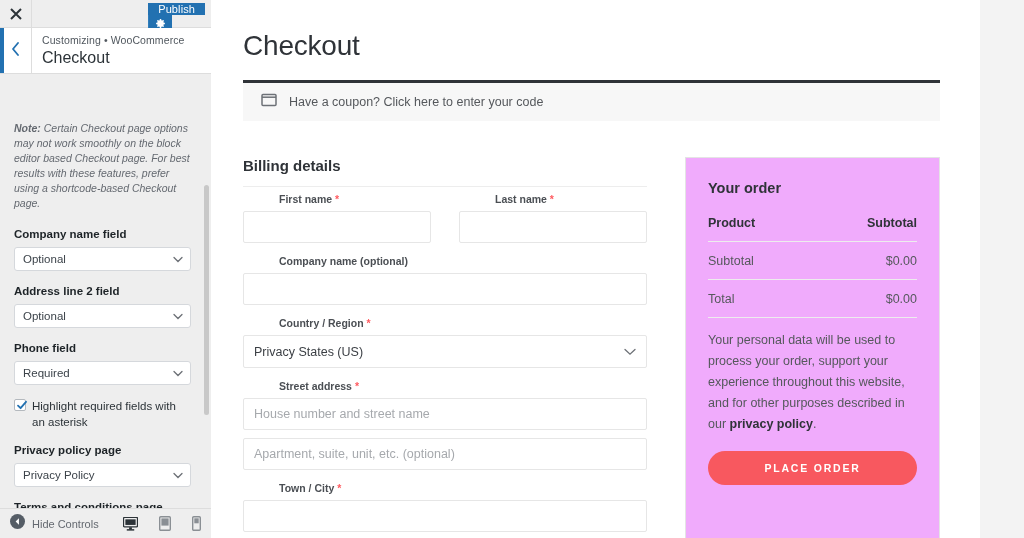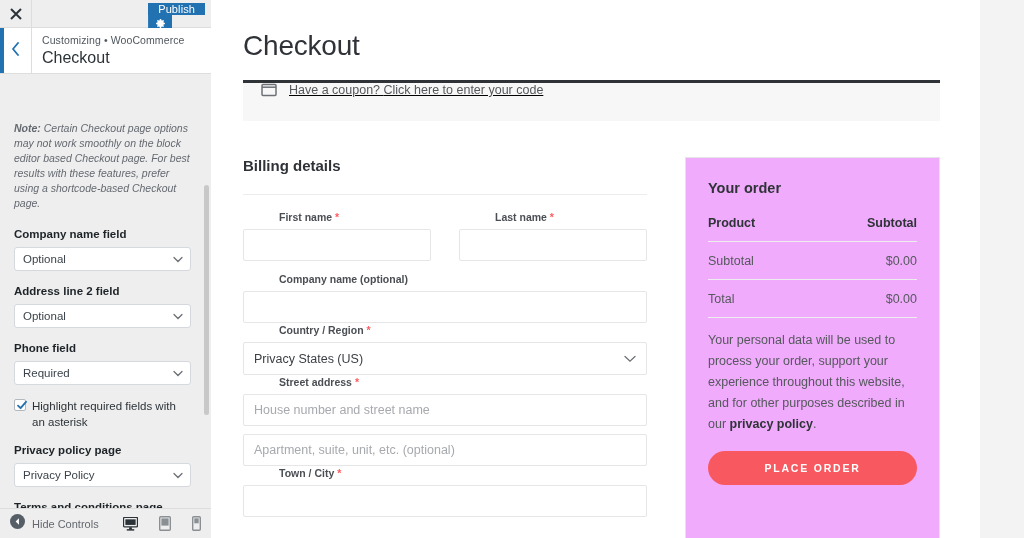--- a/index.html
+++ b/index.html
@@ -171,39 +171,38 @@
   }
   .page-title {
     font-size: 28px; color: #2f3338; font-weight: 400;
     letter-spacing: -.2px;
     margin: 0 0 18px 0;
   }
   .coupon-bar {
     border-top: 3px solid #2f3338;
     background: #f7f7f7;
     height: 41px;
-    display: flex; 
+    display: flex; align-items: center;
     padding-left: 18px;
     margin-bottom: 36px;
-    text-decoration: underline;
   }
   .coupon-text {
     font-size: 12.5px; color: #55585c; margin-left: 12px;
   }
   .coupon-link { color: #55585c; text-decoration: none; cursor: pointer; }
 
   .cols { display: flex; gap: 38px; }
   .billing { width: 404px; flex: 0 0 404px; }
   .sec-title {
     font-size: 15px; font-weight: 700; color: #2f3338;
-    padding-bottom: 20px;
+    padding-bottom: 12px;
     border-bottom: 1px solid #ededed;
-    margin-bottom: 15px;
-  }
-  .field { }
+    margin-bottom: 5px;
+  }
+  .field { margin-bottom: 11px; }
   .f-label {
     display: block;
     font-size: 10.5px; font-weight: 700; color: #4b4f54;
     margin-bottom: 5px; line-height: 14px; padding-left: 36px;
   }
   .req { color: #ff5a5f; font-weight: 700; }
   .f-input {
     width: 100%; height: 32px;
     border: 1px solid #e6e6e6;
     background: #fff; border-radius: 2px;

